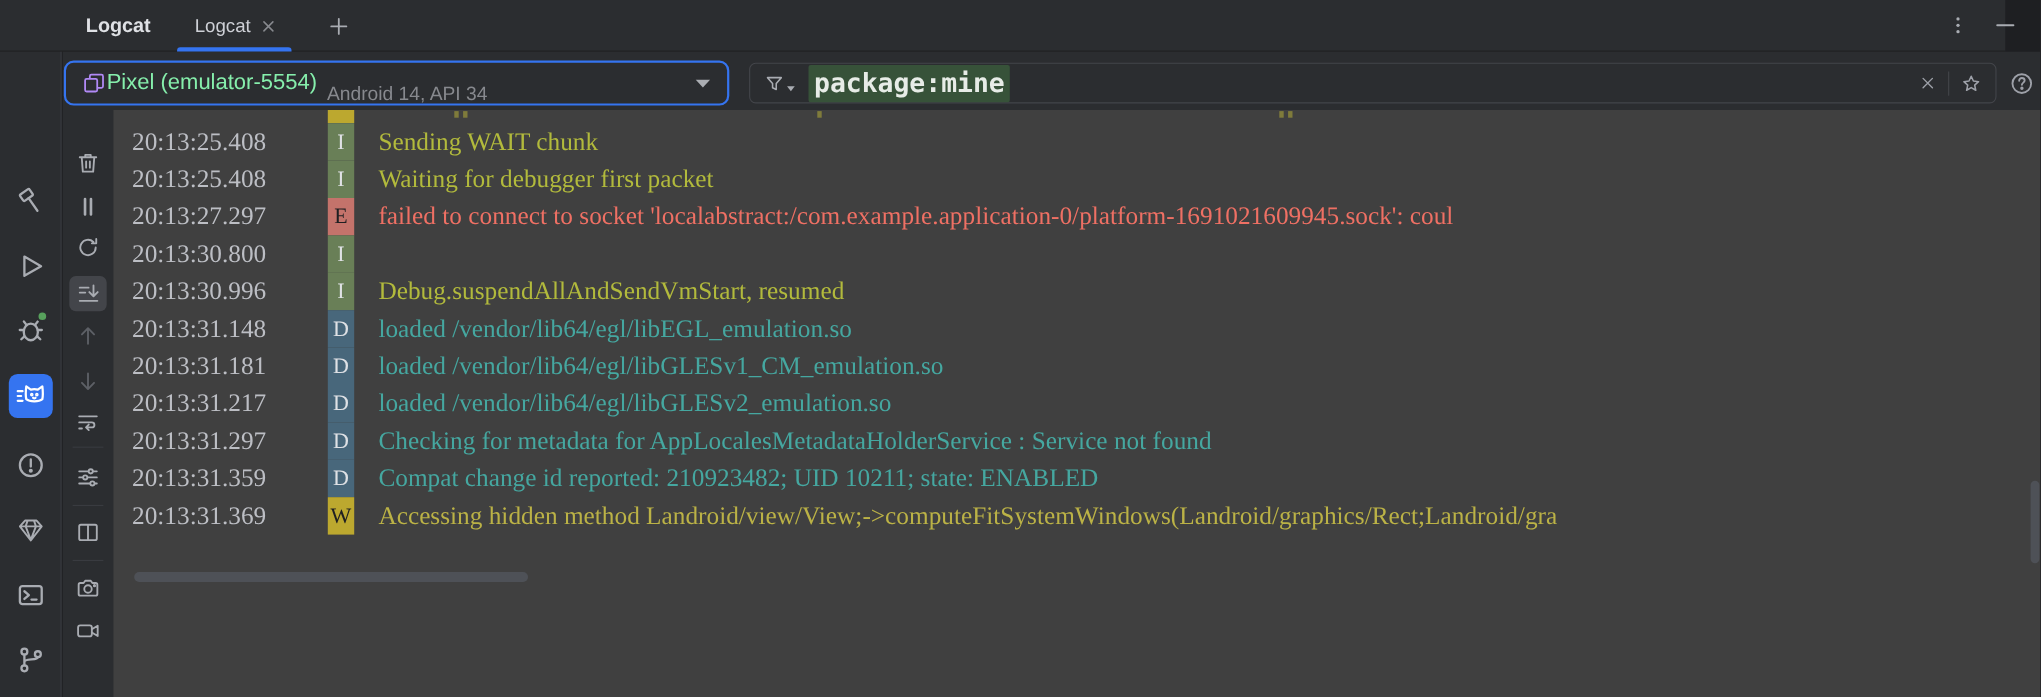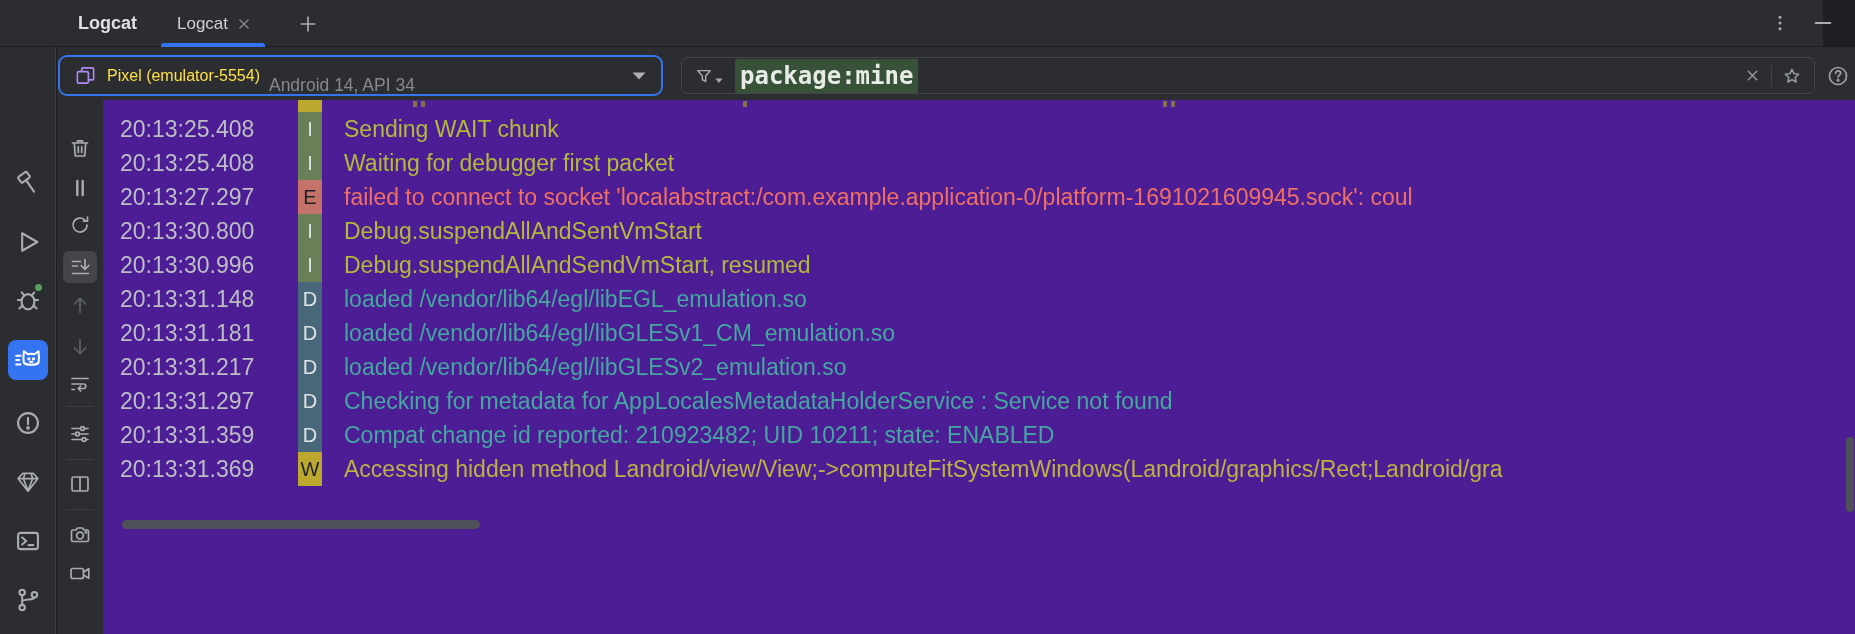--- a/index.html
+++ b/index.html
@@ -37,40 +37,40 @@
   .act-btn.selected { background:#43454A; border-radius:6px; }
   .act-btn.dim { color:#5D6066; }
   .act-sep { position:absolute; left:9px; width:28px; height:1px; background:#393B40; }
 
   
   #toolbar { position:absolute; left:57px; top:47px; width:1798px; height:53px; background:#2B2D30; }
   #device-select { position:absolute; left:1px; top:8px; width:605px; height:41px;
                    background:#2B2D30; border:2px solid #3574F0; border-radius:9px;
                    display:flex; align-items:center; padding:0 14px; cursor:pointer; }
   #device-select .dev-icon { color:#B189F5; display:flex; }
-  #device-select .dev-name { margin-left:10px; font-size:16px; color:#fde047; white-space:nowrap; }
+  #device-select .dev-name { font-size:20px; color:#86efac; white-space:nowrap; }
   #device-select .dev-details { margin-left:9px; font-size:17.5px; color:#87898E; white-space:nowrap;margin-top:19px; }
   #device-select .dev-chevron { margin-left:auto; display:flex; color:#ABAEB3; }
 
   #filter-field { position:absolute; left:624px; top:10px; width:1134px; height:37px;
                   background:#2B2D30; border:1px solid #43454A; border-radius:6px;
                   display:flex; align-items:center; padding:0 12px; cursor:text; }
   #filter-field .funnel-wrap { display:flex; align-items:flex-end; color:#A9ACB2; }
   #filter-text { margin-left:12px; font-family:"DejaVu Sans Mono", monospace; font-weight:700;
                  font-size:24px; color:#E7ECE7; background:#375239; padding:3px 5px; border-radius:2px;
                  white-space:nowrap; }
   #filter-right { margin-left:auto; display:flex; align-items:center; }
   #filter-clear, #filter-star { display:flex; color:#9DA0A8; cursor:pointer; }
   .v-div { width:1px; height:22px; background:#43454A; margin:0 10px; }
   #help-btn { position:absolute; left:1764px; top:12px; width:34px; height:34px; color:#9DA0A8; }
 
   
   #log { position:absolute; left:103px; top:100px; width:1752px; height:534px;
-         background:#4c1d95; overflow:hidden;
-         font-family:Liberation Sans, sans-serif; }
+         background:#404040; overflow:hidden;
+         font-family:Liberation Serif, serif; }
   #clipped-row { position:absolute; left:0; top:0; width:1752px; height:12px; overflow:hidden; }
   #clipped-badge { position:absolute; left:195px; top:0; width:24px; height:12px; }
   .clip-frag { position:absolute; top:1px; height:6px; width:4px; background:#8F893A; opacity:.8; }
   #rows { position:absolute; left:0; top:12px; width:1752px; }
   .log-row { height:34px; display:flex; align-items:center; padding-left:17px; white-space:nowrap; }
   .log-time { width:166px; font-size:23px; color:#BCBEC4; flex:none; }
   .log-badge { margin-left:12px; width:24px; height:34px; flex:none; display:flex;
                align-items:center; justify-content:center; font-size:20px; }
   .log-msg { margin-left:22px; font-size:23px; }
 
@@ -317,21 +317,20 @@
 
   <div class="log-row">
     <span class="log-time">20:13:27.297</span>
     <span class="log-badge" style="background: rgb(196, 115, 107); color: rgb(30, 31, 34);">E</span>
     <span class="log-msg" style="color: rgb(239, 112, 100);">failed to connect to socket 'localabstract:/com.example.application-0/platform-1691021609945.sock': coul</span>
   </div>
 
   <div class="log-row">
     <span class="log-time">20:13:30.800</span>
     <span class="log-badge" style="background: rgb(105, 127, 87); color: rgb(223, 225, 229);">I</span>
-    <span class="log-msg" style="color: rgb(178, 186, 60);">Debug.suspendAllAndSentVmStart</span>
   </div>
 
   <div class="log-row">
     <span class="log-time">20:13:30.996</span>
     <span class="log-badge" style="background: rgb(105, 127, 87); color: rgb(223, 225, 229);">I</span>
     <span class="log-msg" style="color: rgb(178, 186, 60);">Debug.suspendAllAndSendVmStart, resumed</span>
   </div>
 
   <div class="log-row">
     <span class="log-time">20:13:31.148</span>

